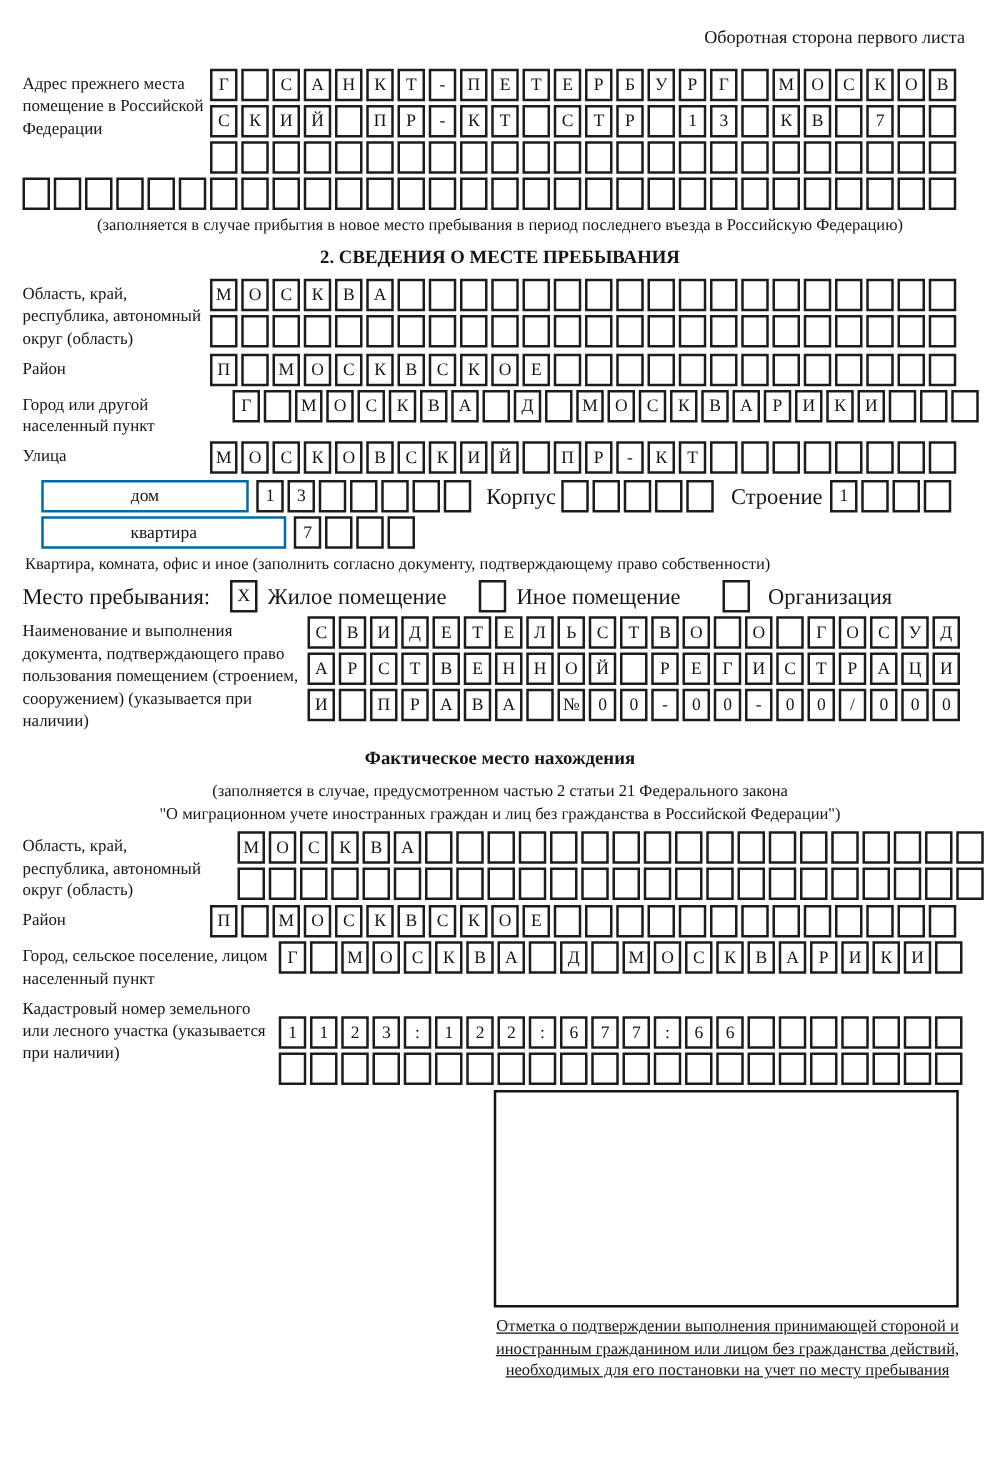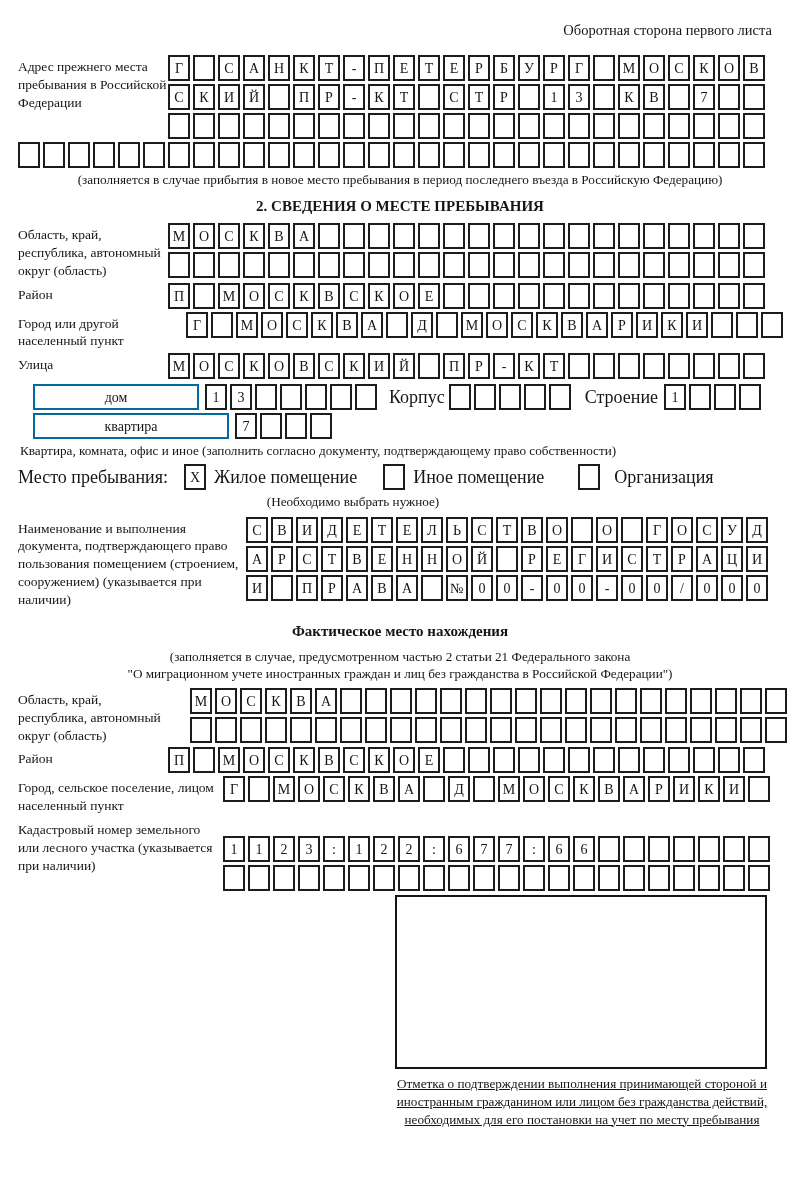--- a/index.html
+++ b/index.html
@@ -33,21 +33,21 @@
   .gap8{width:8px;}
 </style>
 </head>
 <body>
 
 <div class="page">
 
   <div class="header-note">Оборотная сторона первого листа</div>
 
   <div class="frow">
-    <div class="lbl w150">Адрес прежнего места пребывания в Российской Федерации</div>
+    <div class="lbl w150">Адрес прежнего места помещение в Российской Федерации</div>
     <div class="rows">
       <div class="boxes">
           <div class="cell">Г</div>
           <div class="cell"></div>
           <div class="cell">С</div>
           <div class="cell">А</div>
           <div class="cell">Н</div>
           <div class="cell">К</div>
           <div class="cell">Т</div>
           <div class="cell">-</div>
@@ -351,21 +351,20 @@
     <div class="inline-lbl" style="margin-right:16px;">Место пребывания:</div>
     <div class="cell">X</div>
     <div class="inline-lbl" style="margin-left:8px;">Жилое помещение</div>
     <div class="opt-gap"></div>
     <div class="cell"></div>
     <div class="inline-lbl" style="margin-left:8px;">Иное помещение</div>
     <div class="opt-gap2"></div>
     <div class="cell"></div>
     <div class="inline-lbl" style="margin-left:14px;">Организация</div>
   </div>
-  <div class="note" style="margin:1px 0 6px 170px;width:330px;text-align:center;">(Необходимо выбрать нужное)</div>
 
   <div class="frow">
     <div class="lbl w228">Наименование и выполнения документа, подтверждающего право пользования помещением (строением, сооружением) (указывается при наличии)</div>
     <div class="rows">
       <div class="boxes">
           <div class="cell">С</div>
           <div class="cell">В</div>
           <div class="cell">И</div>
           <div class="cell">Д</div>
           <div class="cell">Е</div>

